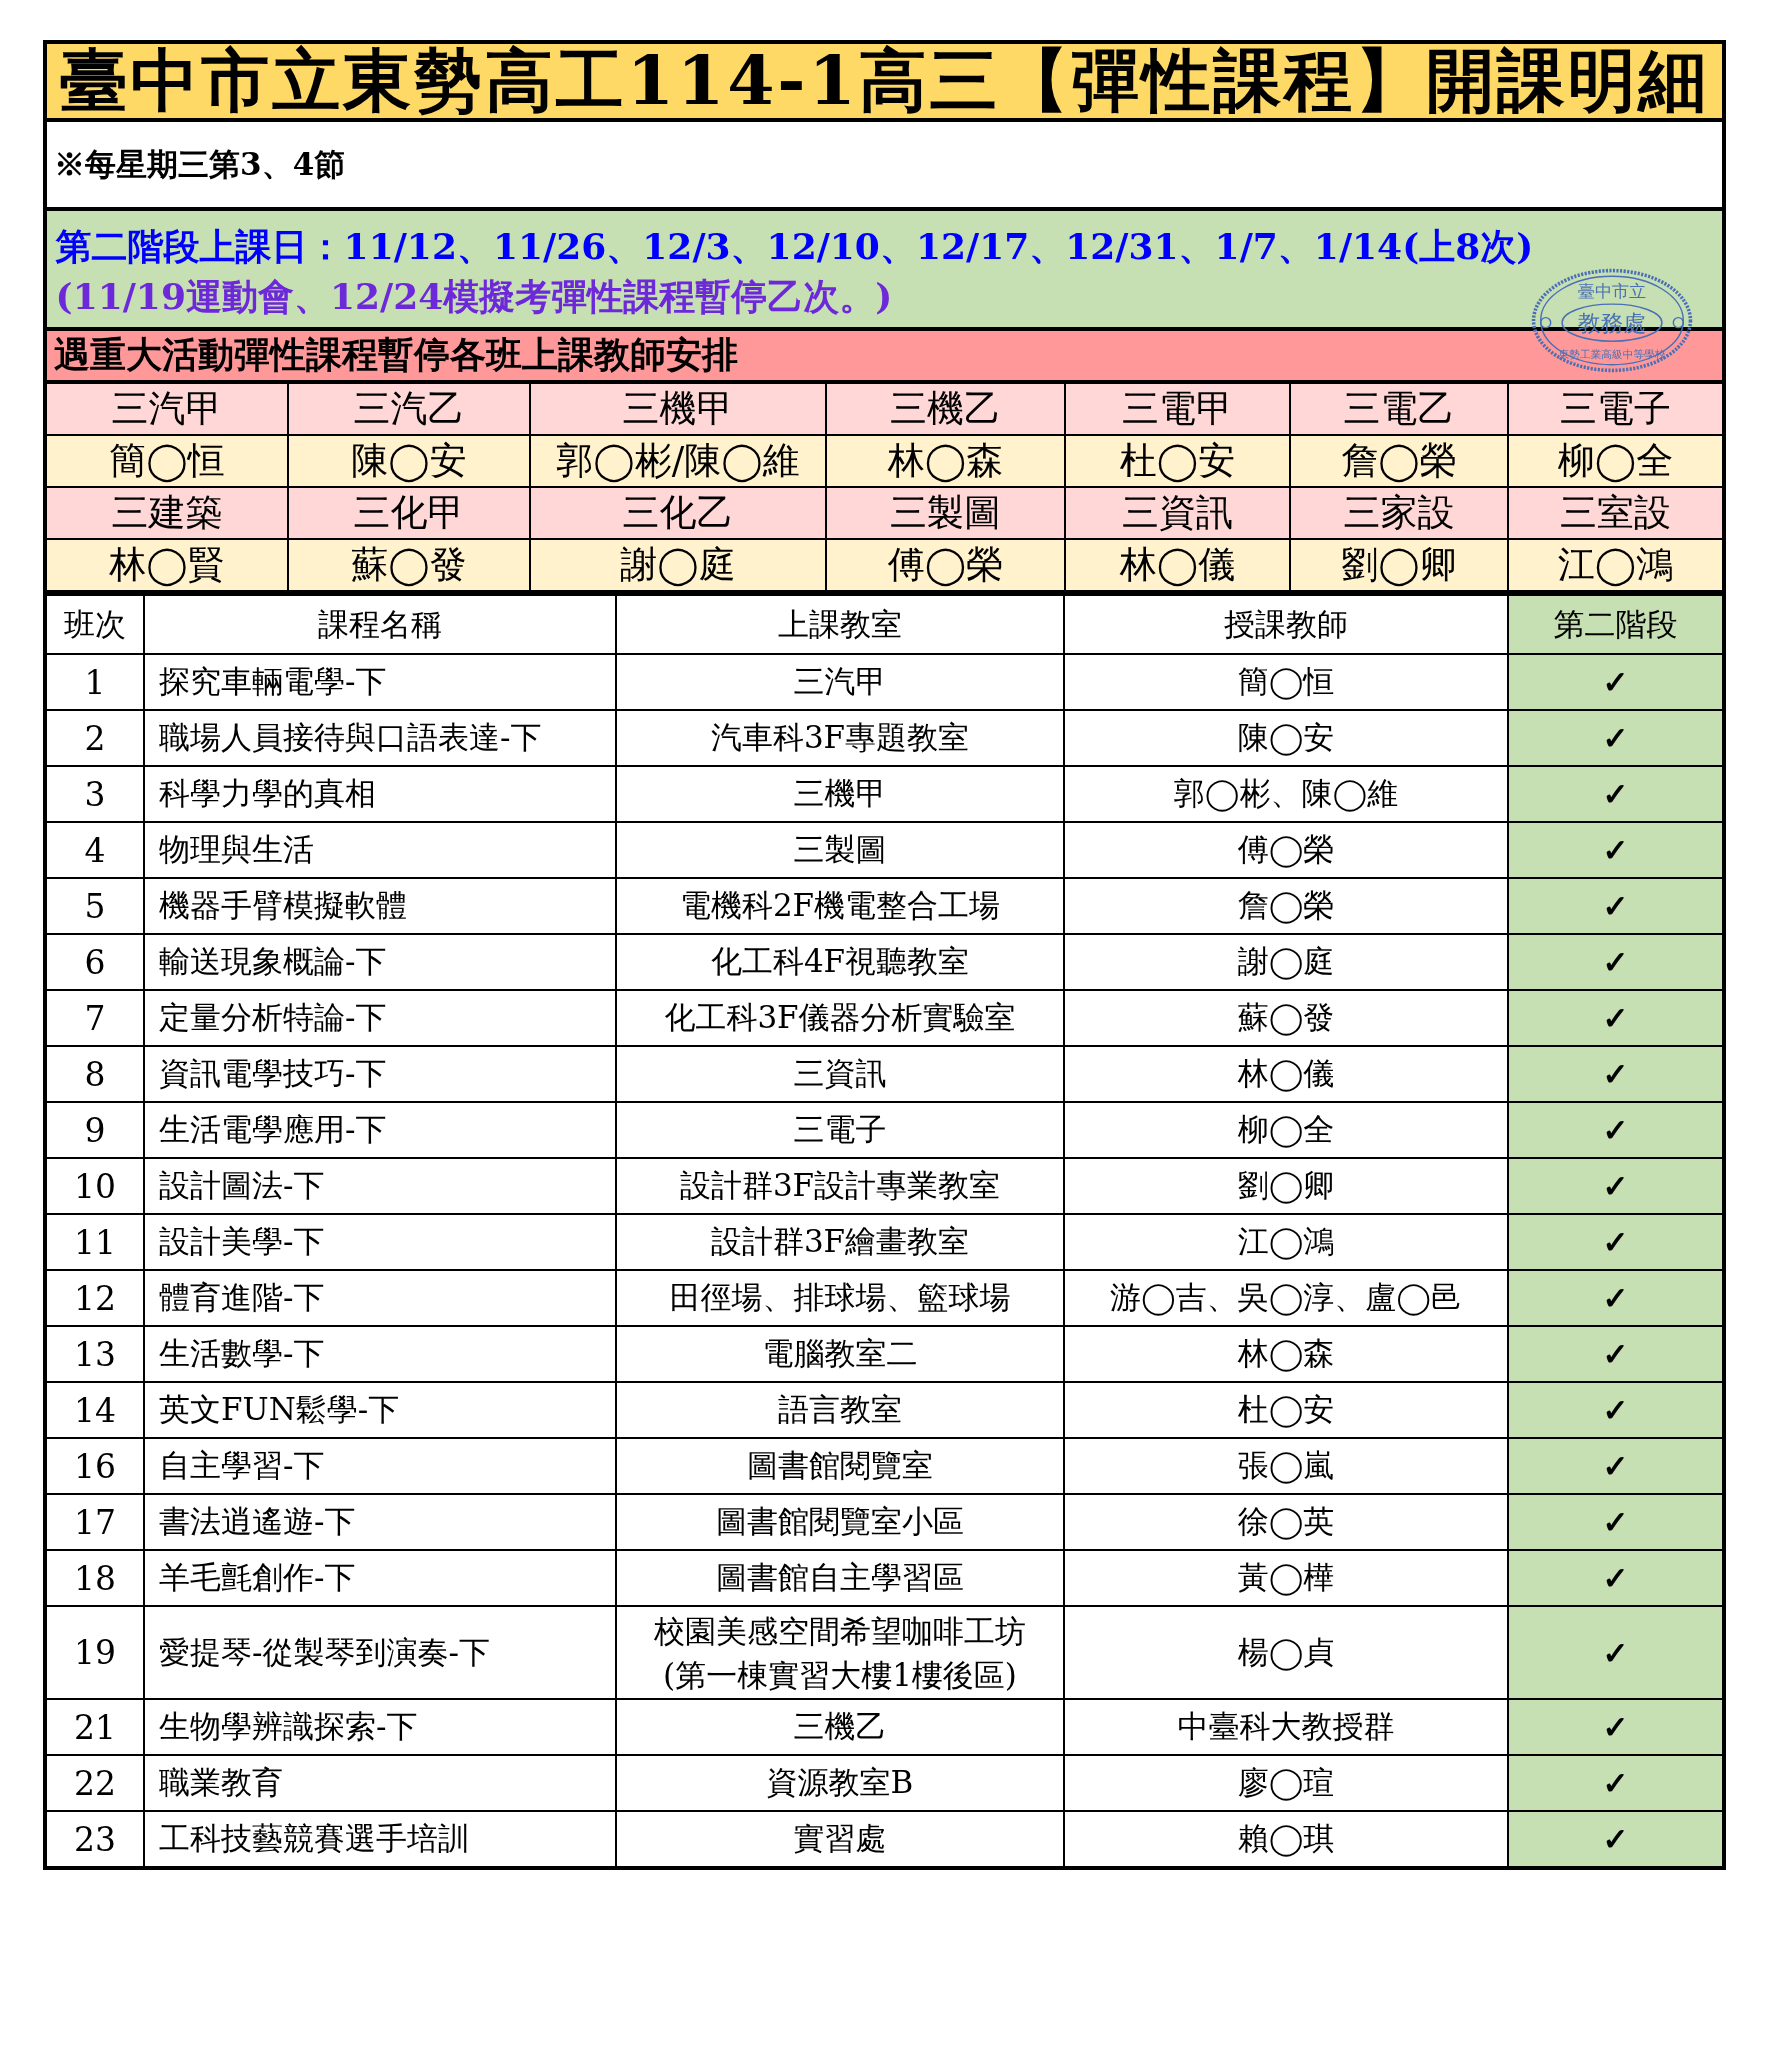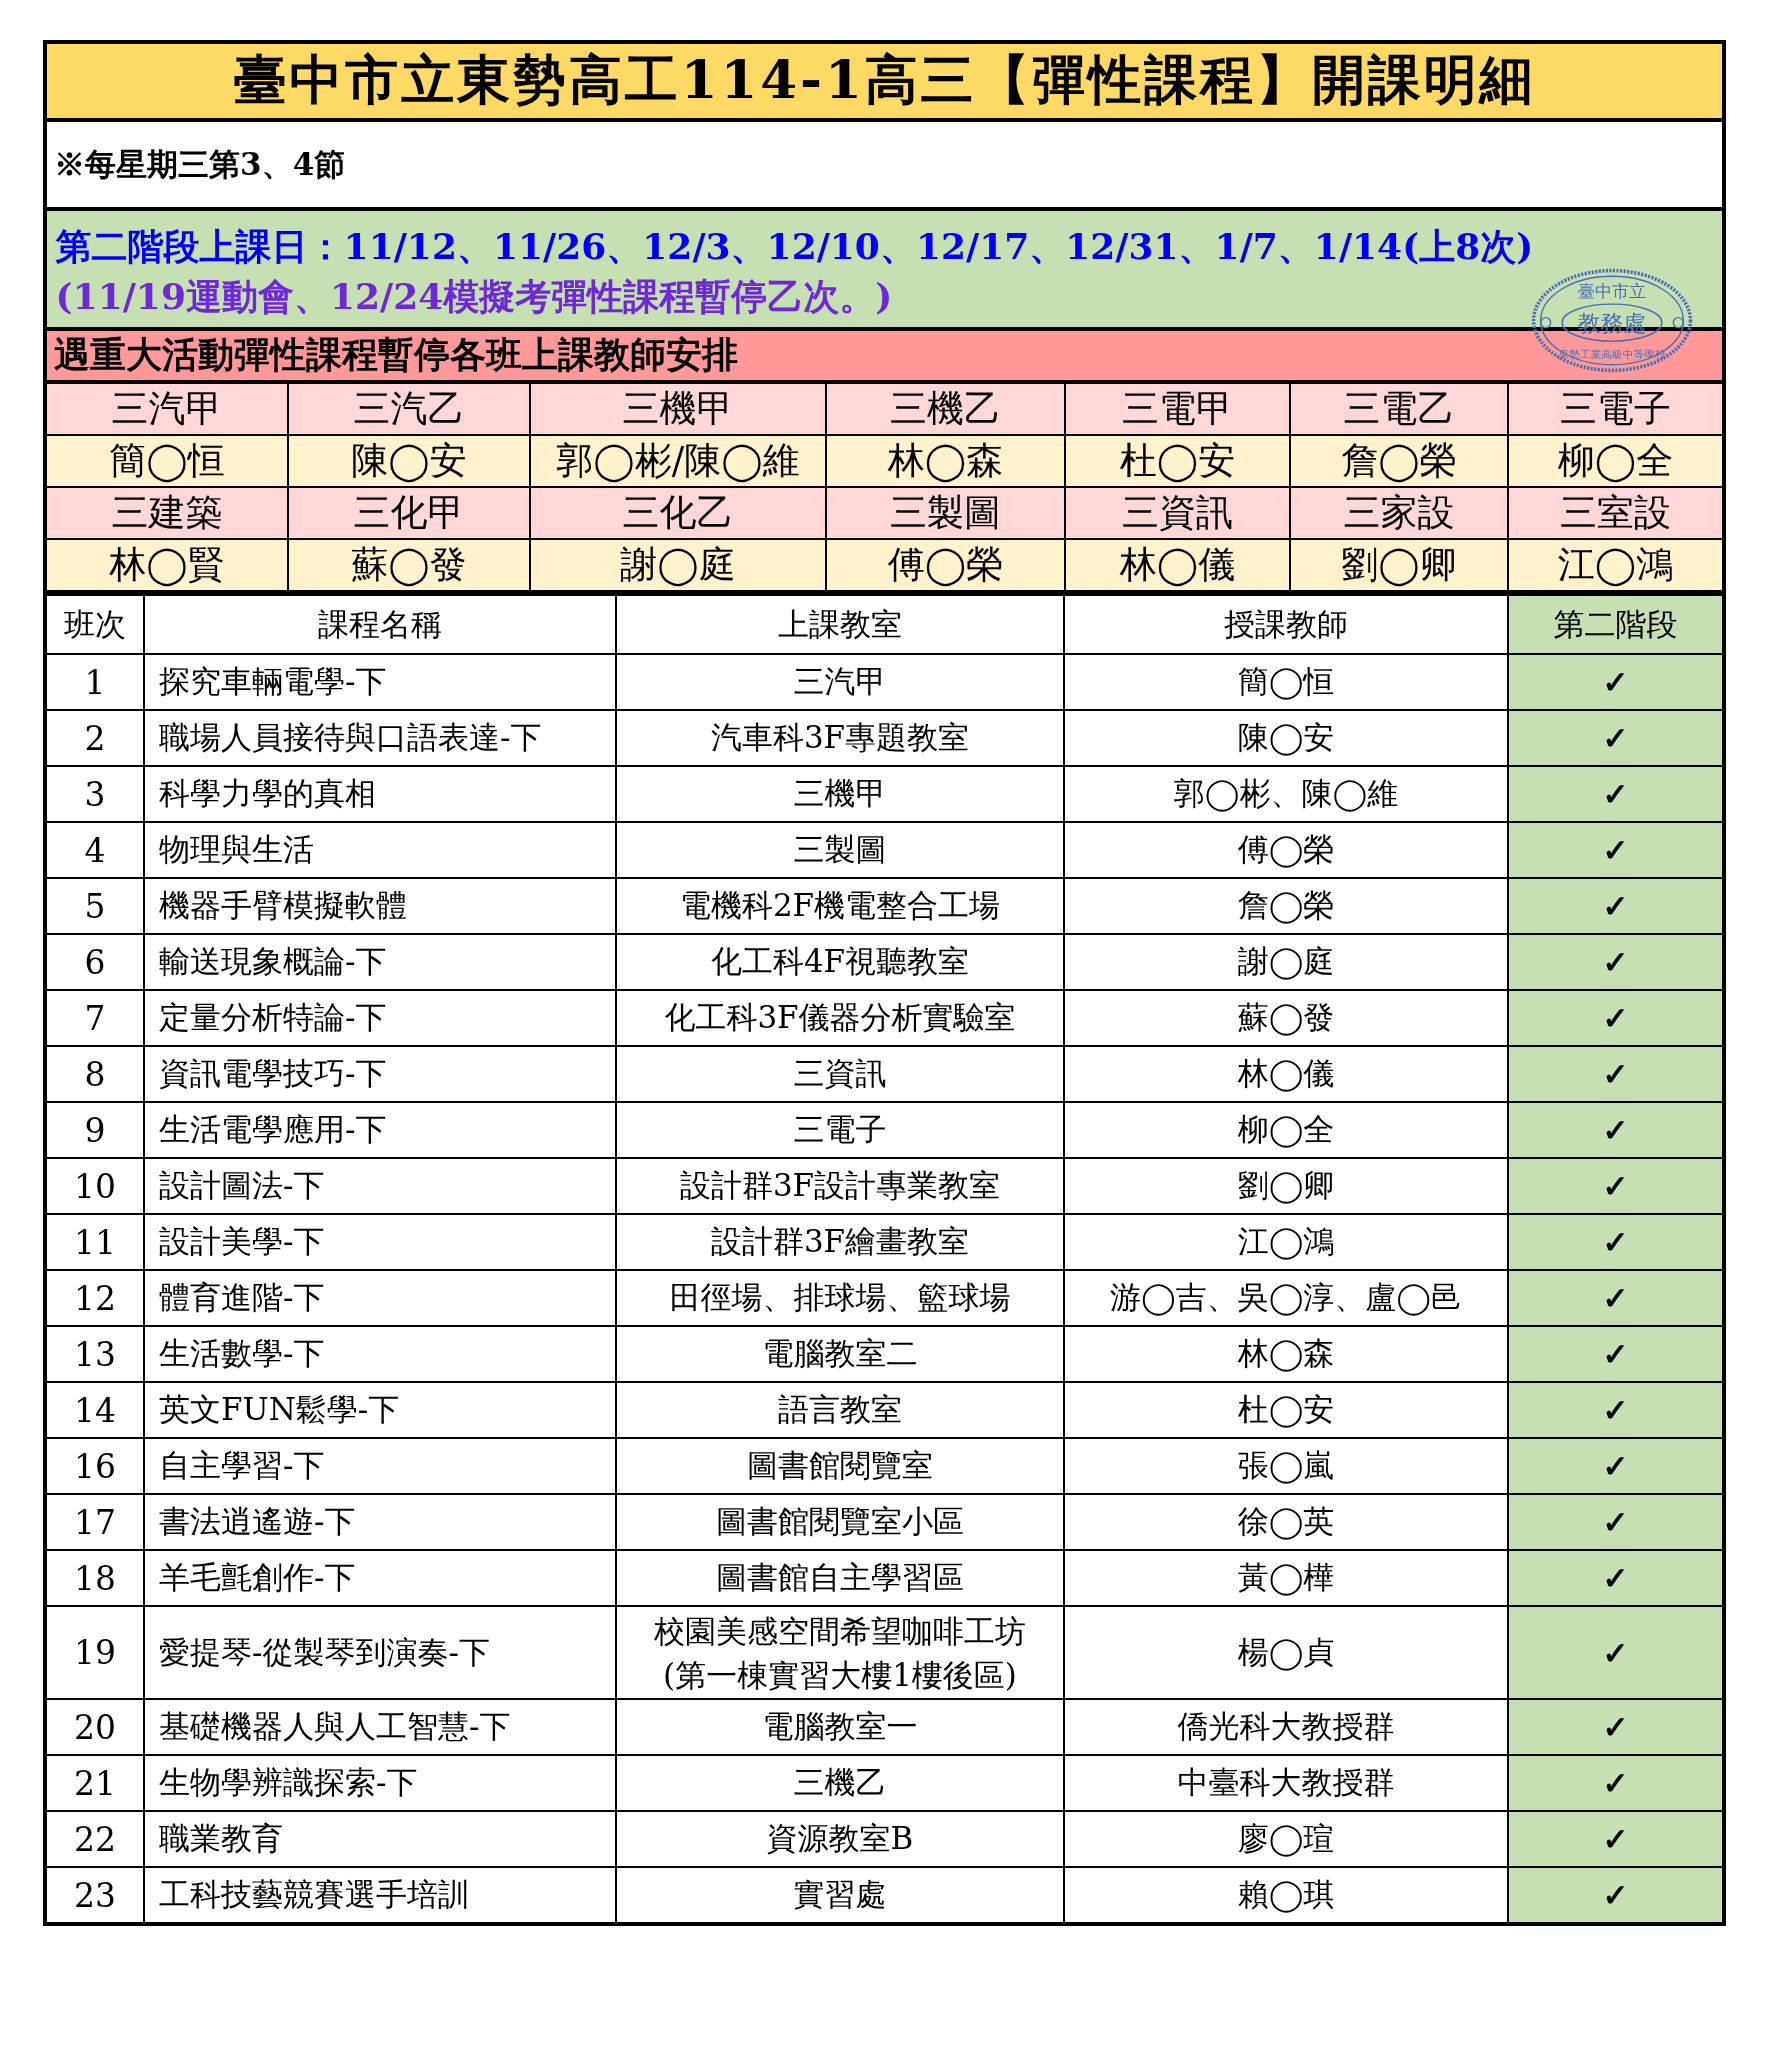--- a/index.html
+++ b/index.html
@@ -1,20 +1,20 @@
 <!DOCTYPE html>
 <html style="font-size:11.4px"><head>
 <meta charset="utf-8">
 <style>
   html, body { margin: 0; padding: 0; background: #ffffff; }
   body { width: 1769px; height: 2066px; position: relative; font-family: "DejaVu Serif", "Liberation Serif", serif; color: #000; }
   .sheet { position: absolute; left: 43px; top: 40px; width: 1683px; border: 4.3px solid #000; box-sizing: border-box; background: #fff; }
   .band { border-bottom: 4.3px solid #000; box-sizing: border-box; position: relative; }
   .title-band { background: #FFD966; height: 78px; display: flex; align-items: center; justify-content: center; }
-  .title-text { font-size: 53px; font-weight: bold; letter-spacing: 2.9px; font-family: "DejaVu Serif", serif; }
+  .title-text { font-size: 68px; font-weight: bold; letter-spacing: 2.9px; font-family: "DejaVu Serif", serif; }
   .note-band { background: #fff; height: 89px; display: flex; align-items: center; padding-left: 7.1px; }
   .note-text { font-size: 31px; font-weight: bold; }
   .sched-band { background: #C6E0B4; height: 120px; padding: 10px 0 0 8.6px; box-sizing: border-box; }
   .sched-line1 { font-size: 36px; font-weight: bold; color: #0000FF; line-height: 50px; white-space: nowrap; }
   .sched-line2 { font-size: 36px; font-weight: bold; color: #6d28d9; line-height: 51px; white-space: nowrap; }
   .stamp { position: absolute; right: 28.5px; top: 56px; width: 164px; height: 107px; z-index: 5; }
   .pink-band { background: #FF9999; height: 53px; display: flex; align-items: center; padding-left: 7.1px; }
   .pink-text { font-size: 36px; font-weight: bold; }
   table.grid { border-collapse: collapse; width: 100%; table-layout: fixed; }
   table.grid td { border: 2.9px solid #000; text-align: center; font-size: 37px; padding: 0; height: 47px; white-space: nowrap; overflow: hidden; }
@@ -264,27 +264,20 @@
           <td class="num">19</td>
           <td class="name">愛提琴-從製琴到演奏-下</td>
           <td class="room two">
             <div>校園美感空間希望咖啡工坊</div>
             <div>(第一棟實習大樓1樓後區)</div>
           </td>
           <td class="teacher">楊◯貞</td>
           <td class="stage"><span class="check">✓</span></td>
         </tr>
         <tr>
-          <td class="num">20</td>
-          <td class="name">基礎機器人與人工智慧-下</td>
-          <td class="room">電腦教室一</td>
-          <td class="teacher">僑光科大教授群</td>
-          <td class="stage"><span class="check">✓</span></td>
-        </tr>
-        <tr>
           <td class="num">21</td>
           <td class="name">生物學辨識探索-下</td>
           <td class="room">三機乙</td>
           <td class="teacher">中臺科大教授群</td>
           <td class="stage"><span class="check">✓</span></td>
         </tr>
         <tr>
           <td class="num">22</td>
           <td class="name">職業教育</td>
           <td class="room">資源教室B</td>

